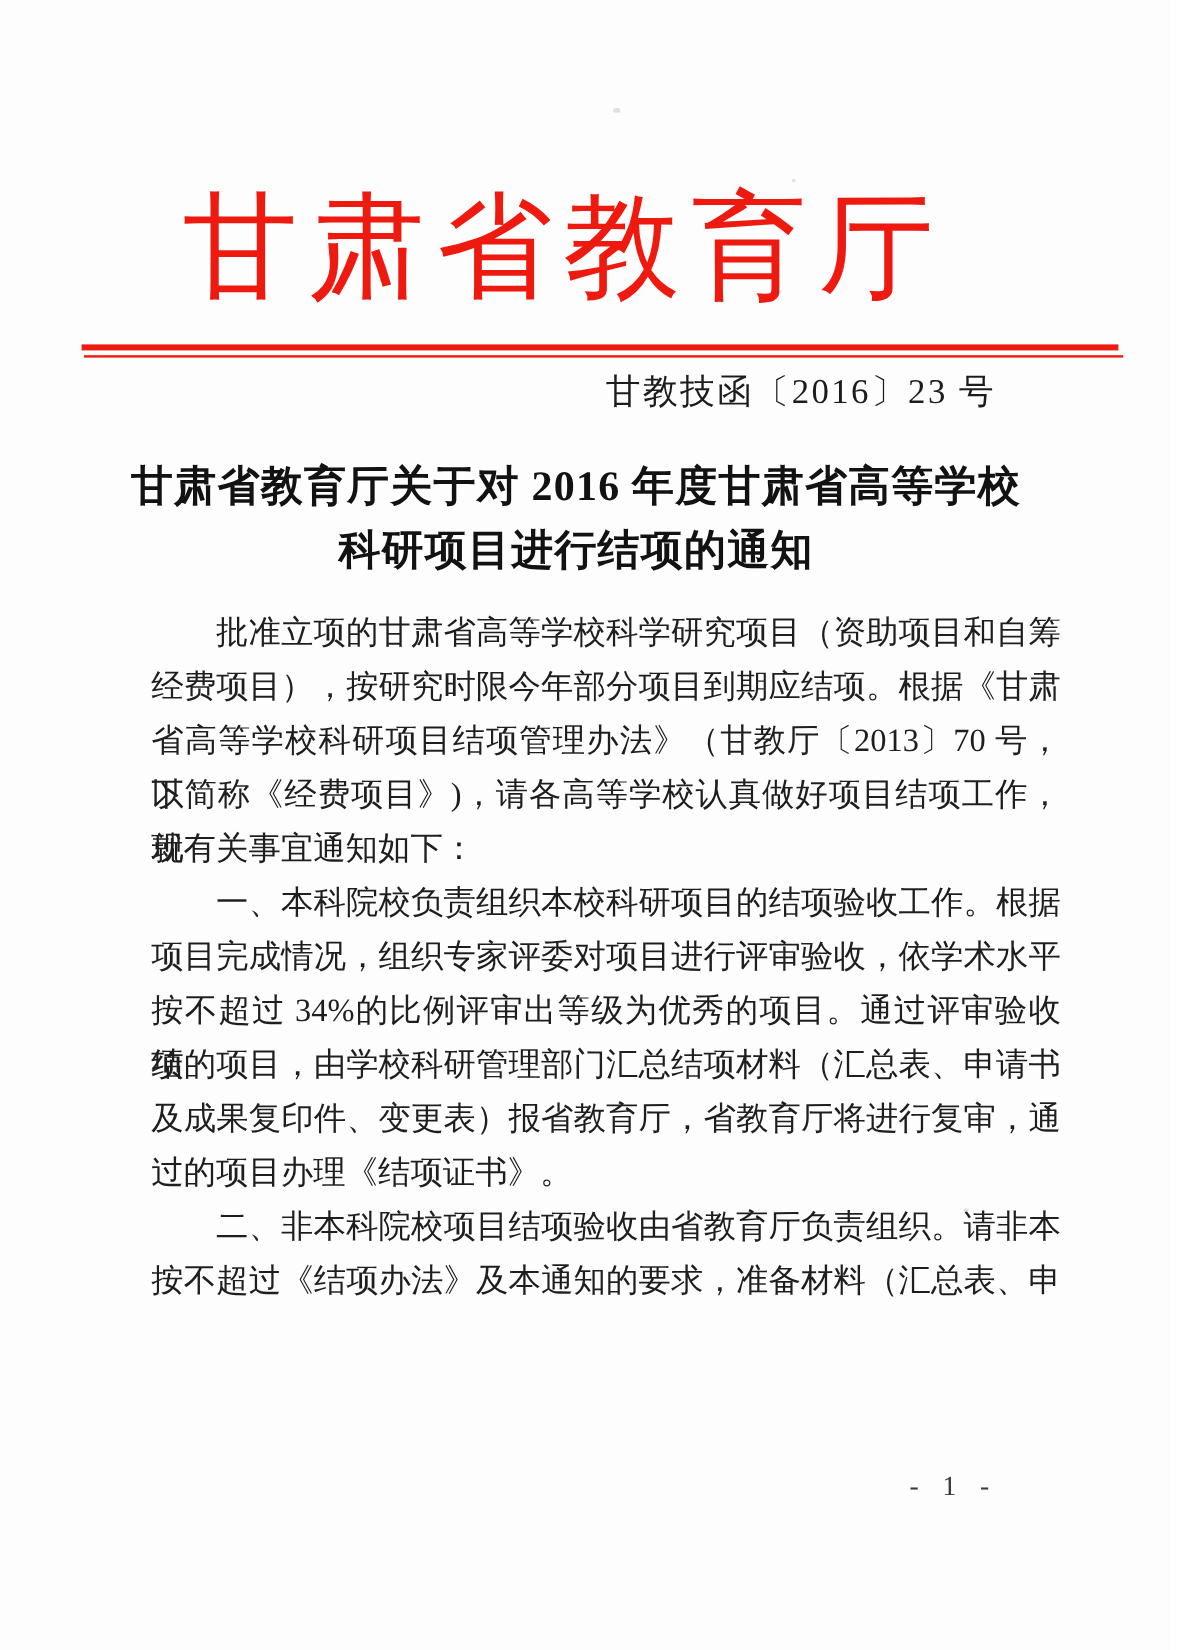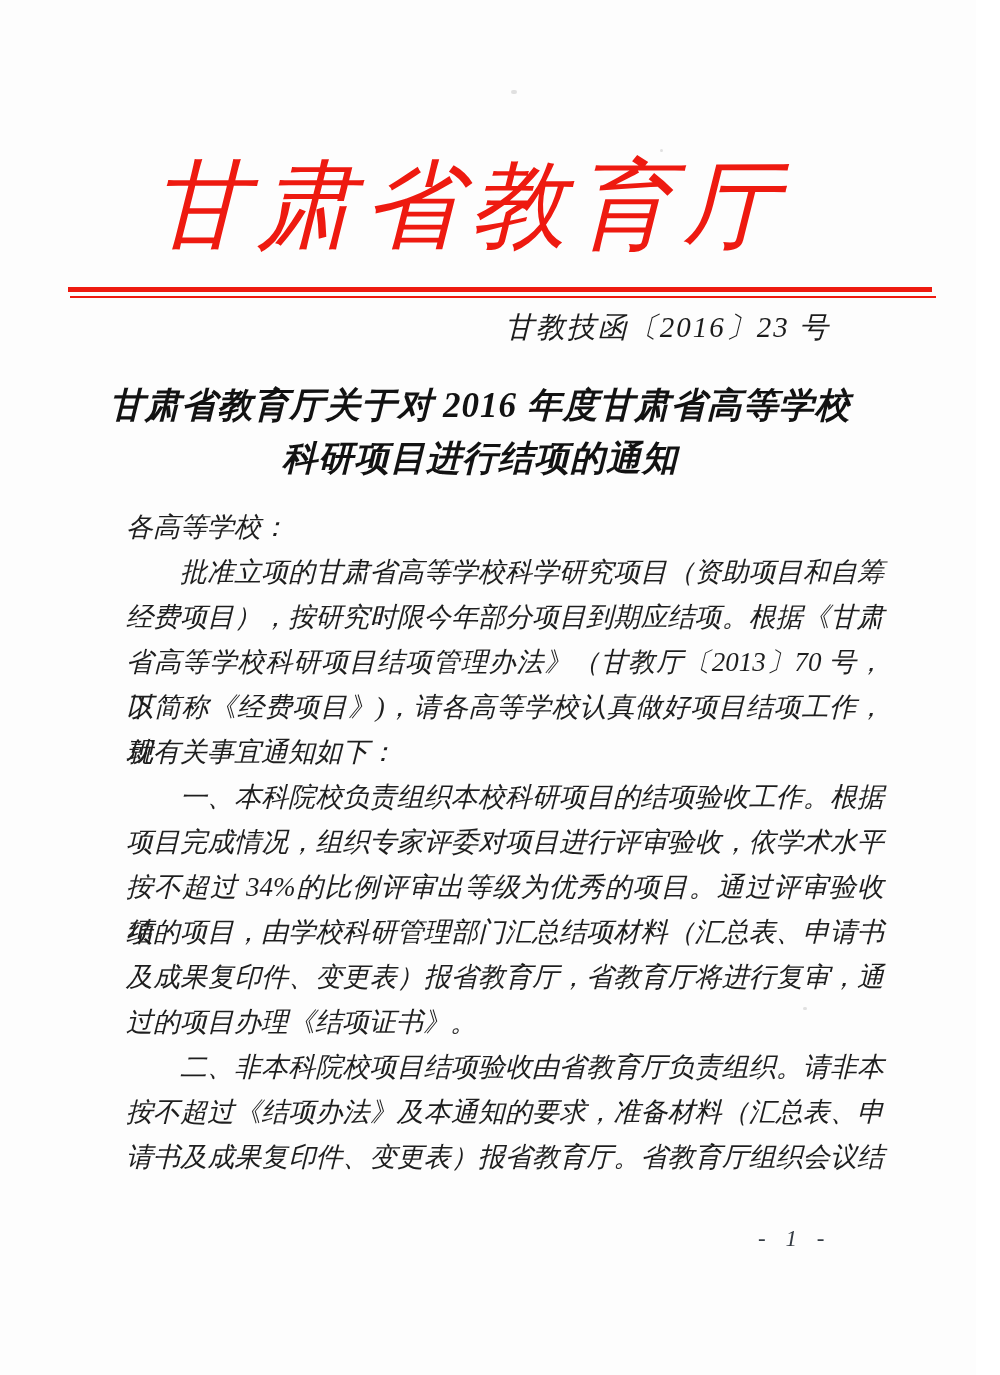--- a/index.html
+++ b/index.html
@@ -7,21 +7,20 @@
     padding: 0;
     background: #ffffff;
     font-family: "Liberation Serif", "DejaVu Serif", serif;
   }
   .page {
     position: relative;
     width: 976px;
     height: 1375px;
     background: #fdfdfd;
     overflow: hidden;
-    font-style: italic;
   }
   
   .letterhead {
     position: absolute;
     top: 156px;
     left: 0;
     width: 1000px;
     text-align: center;
     transform: translateX(-30px);
     font-size: 96px;
@@ -125,35 +124,33 @@
   <div class="rule-thin"></div>
 
   <div class="doc-number">甘教技函〔2016〕23 号</div>
 
   <h1 class="doc-title">
     <span class="title-line">甘肃省教育厅关于对 2016 年度甘肃省高等学校</span>
     <span class="title-line">科研项目进行结项的通知</span>
   </h1>
 
   <div class="body-block">
-    <div class="body-line">各高等学校：</div>
     <div class="body-line justify indent">批准立项的甘肃省高等学校科学研究项目（资助项目和自筹</div>
     <div class="body-line justify">经费项目），按研究时限今年部分项目到期应结项。根据《甘肃</div>
     <div class="body-line justify">省高等学校科研项目结项管理办法》（甘教厅〔2013〕70 号，以</div>
     <div class="body-line justify">下简称《经费项目》)，请各高等学校认真做好项目结项工作，现</div>
     <div class="body-line">就有关事宜通知如下：</div>
     <div class="body-line justify indent">一、本科院校负责组织本校科研项目的结项验收工作。根据</div>
     <div class="body-line justify">项目完成情况，组织专家评委对项目进行评审验收，依学术水平</div>
     <div class="body-line justify">按不超过 34%的比例评审出等级为优秀的项目。通过评审验收结</div>
     <div class="body-line justify">项的项目，由学校科研管理部门汇总结项材料（汇总表、申请书</div>
     <div class="body-line justify">及成果复印件、变更表）报省教育厅，省教育厅将进行复审，通</div>
     <div class="body-line">过的项目办理《结项证书》。</div>
     <div class="body-line justify indent">二、非本科院校项目结项验收由省教育厅负责组织。请非本</div>
     <div class="body-line justify">按不超过《结项办法》及本通知的要求，准备材料（汇总表、申</div>
-    <div class="body-line justify">请书及成果复印件、变更表）报省教育厅。省教育厅组织会议结</div>
   </div>
 
   <div class="page-number">- 1 -</div>
 
   <div class="speck speck-1"></div>
   <div class="speck speck-2"></div>
   <div class="speck speck-3"></div>
 
 </div>
 

